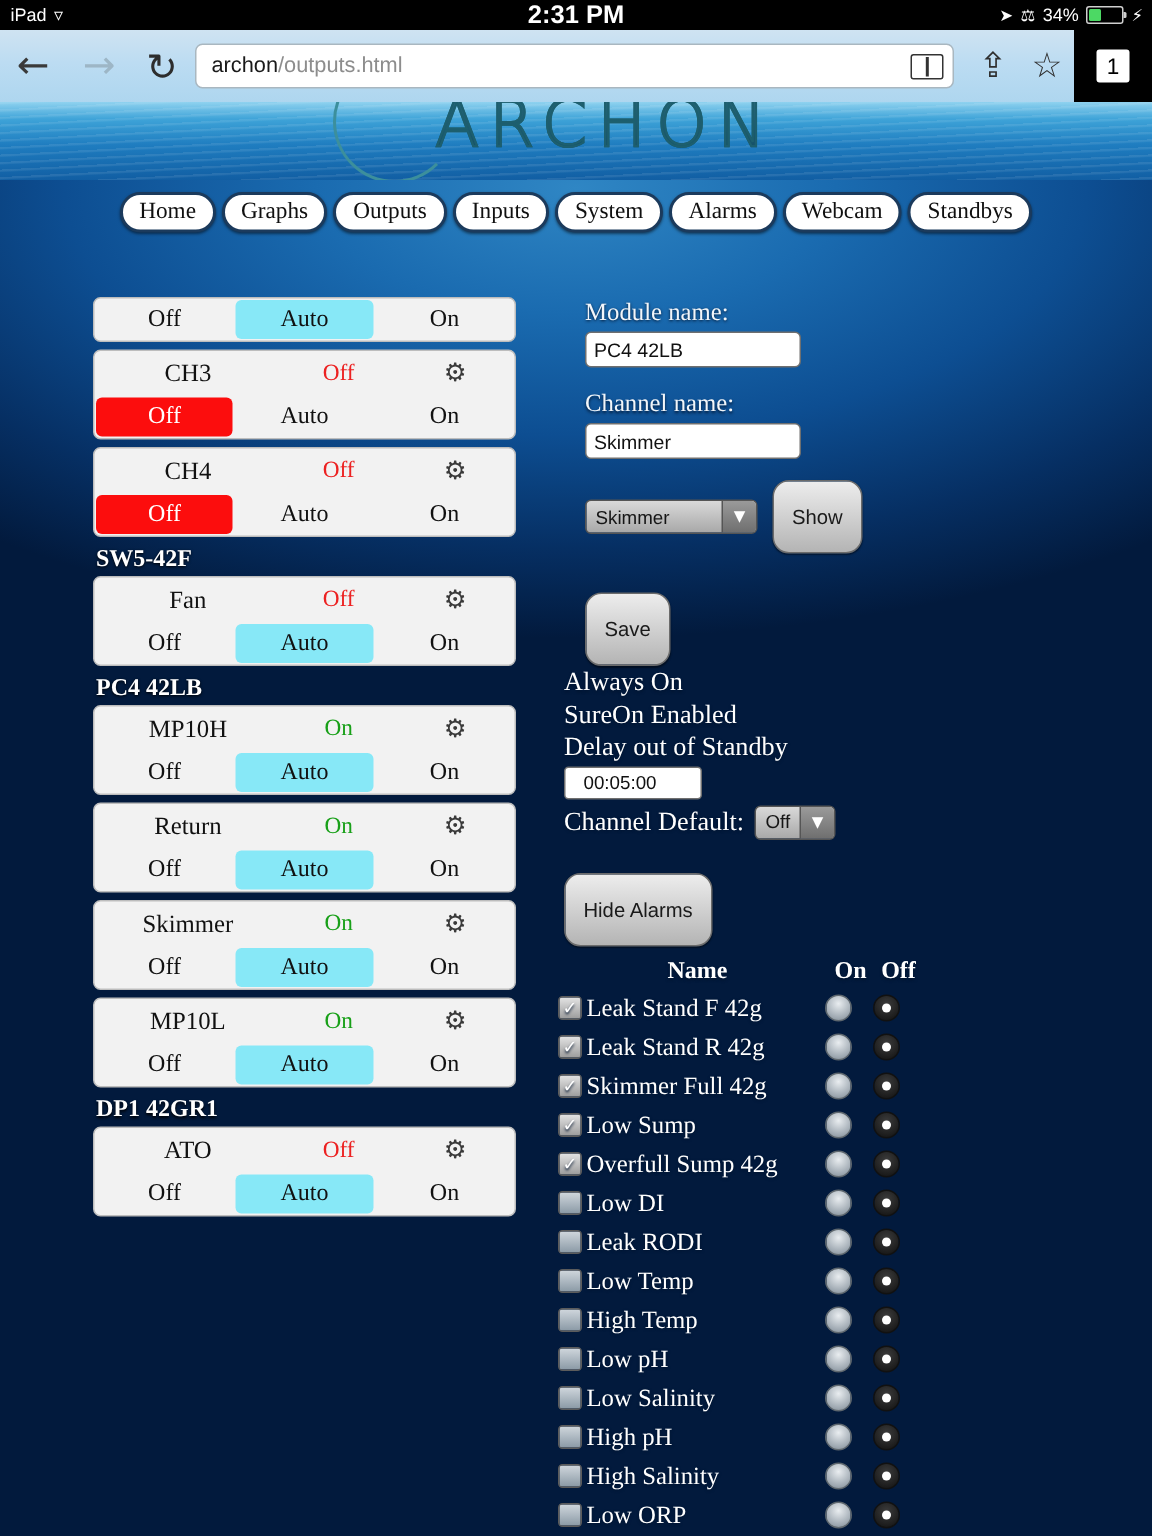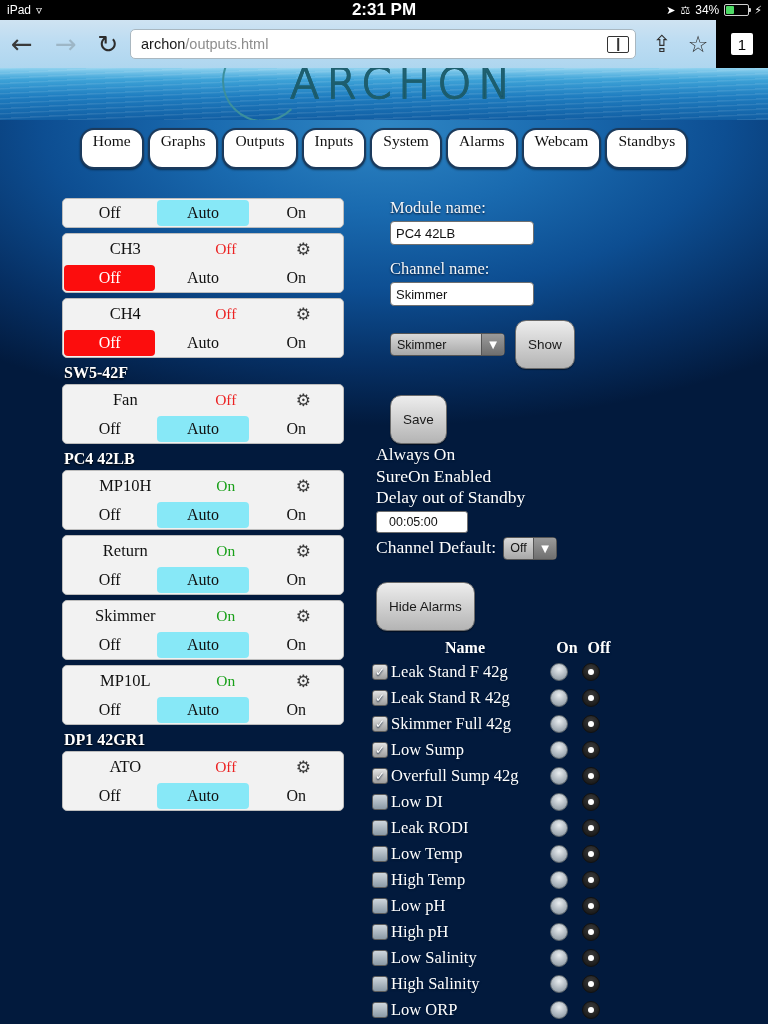--- a/index.html
+++ b/index.html
@@ -77,21 +77,21 @@
   #banner .logoring{
     position:absolute;left:222px;top:-28px;width:78px;height:78px;border:2px solid #3c8f9c;border-radius:50%;
     border-right-color:transparent;
   }
 
   
   #nav{position:absolute;top:60px;left:0;width:768px;text-align:center;}
   #nav2{position:absolute;top:98px;left:0;width:768px;text-align:center;}
   .pill{
     display:inline-block;background:#fff;border:2px solid #1b3a5c;border-radius:14px;
-    padding:2px 11px 17px;margin:0 2px;font-size:15.5px;color:#101010;
+    padding:2px 11px 3px;margin:0 2px;font-size:15.5px;color:#101010;
     box-shadow:0 1px 2px rgba(0,0,0,.5);
   }
 
   
   #outputs{
     position:absolute;left:62px;top:130px;width:282px;height:672px;overflow:hidden;
   }
   .grp-head{
     color:#fff;font-weight:bold;font-size:16px;padding:1px 0 2px 2px;
     text-shadow:0 1px 2px #000;
@@ -506,33 +506,33 @@
             <span class="rcell">
               <span class="radio"></span>
             </span>
             <span class="rcell second">
               <span class="radio on"></span>
             </span>
           </div>
           <div class="alarm-row">
             <span class="nm">
               <span class="chk off"></span>
+              <span>Low Salinity</span>
+            </span>
+            <span class="rcell">
+              <span class="radio"></span>
+            </span>
+            <span class="rcell second">
+              <span class="radio on"></span>
+            </span>
+          </div>
+          <div class="alarm-row">
+            <span class="nm">
+              <span class="chk off"></span>
               <span>High pH</span>
-            </span>
-            <span class="rcell">
-              <span class="radio"></span>
-            </span>
-            <span class="rcell second">
-              <span class="radio on"></span>
-            </span>
-          </div>
-          <div class="alarm-row">
-            <span class="nm">
-              <span class="chk off"></span>
-              <span>Low Salinity</span>
             </span>
             <span class="rcell">
               <span class="radio"></span>
             </span>
             <span class="rcell second">
               <span class="radio on"></span>
             </span>
           </div>
           <div class="alarm-row">
             <span class="nm">

